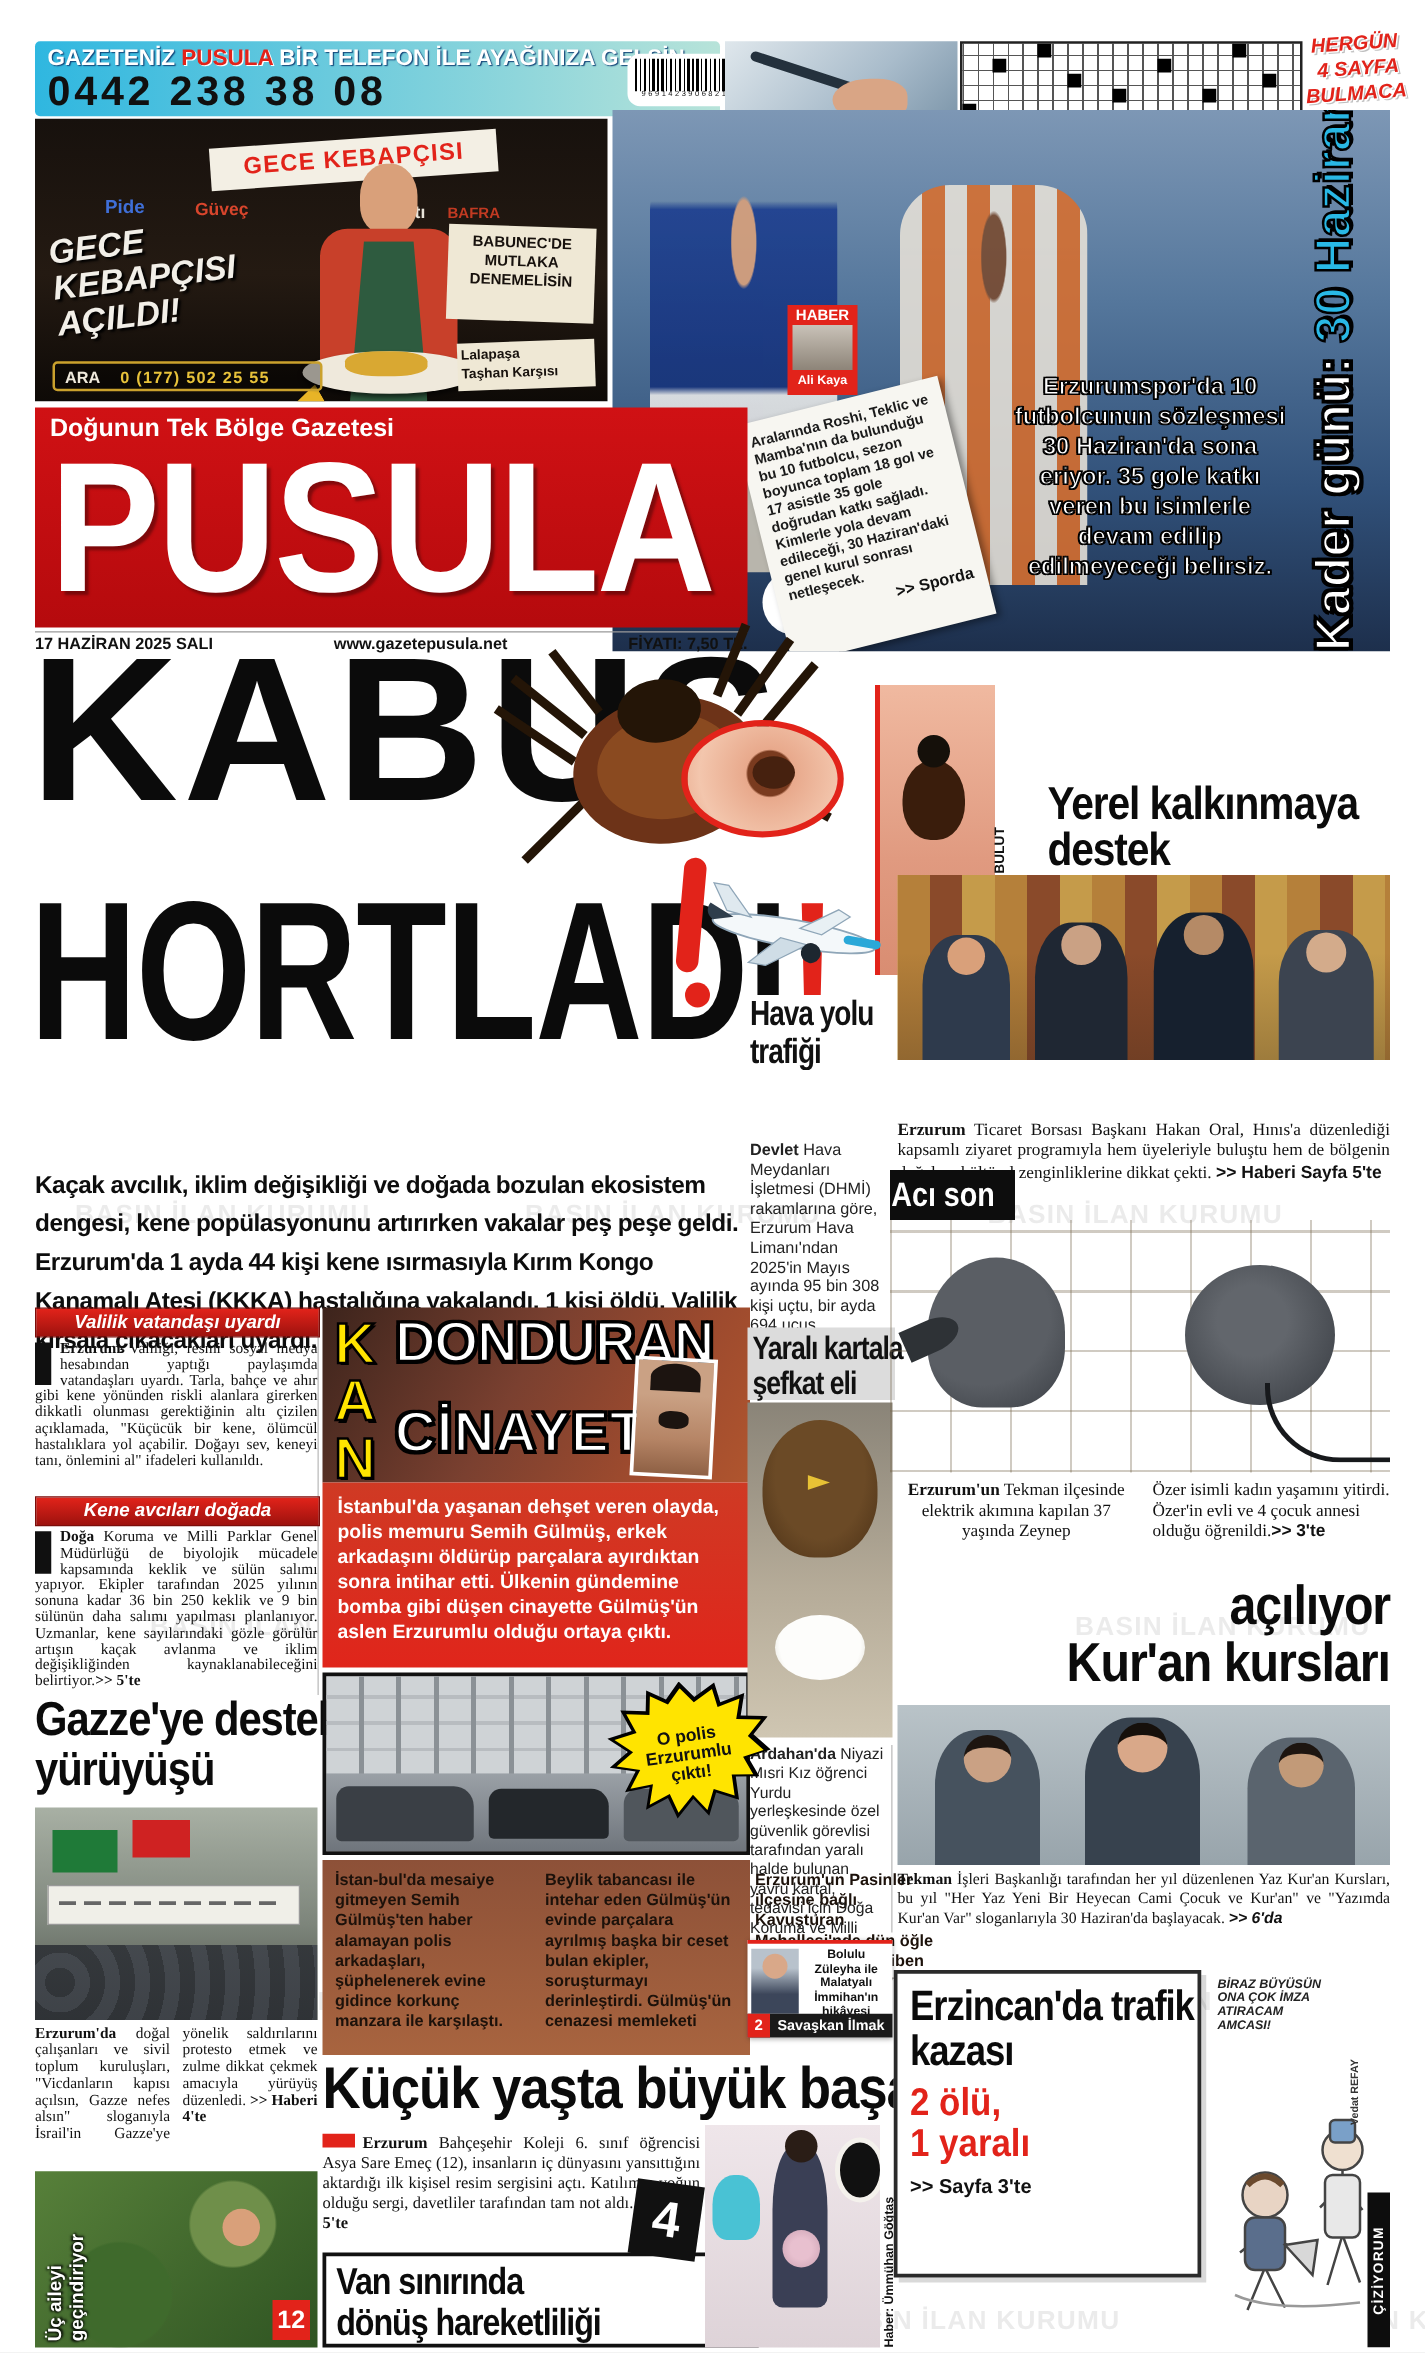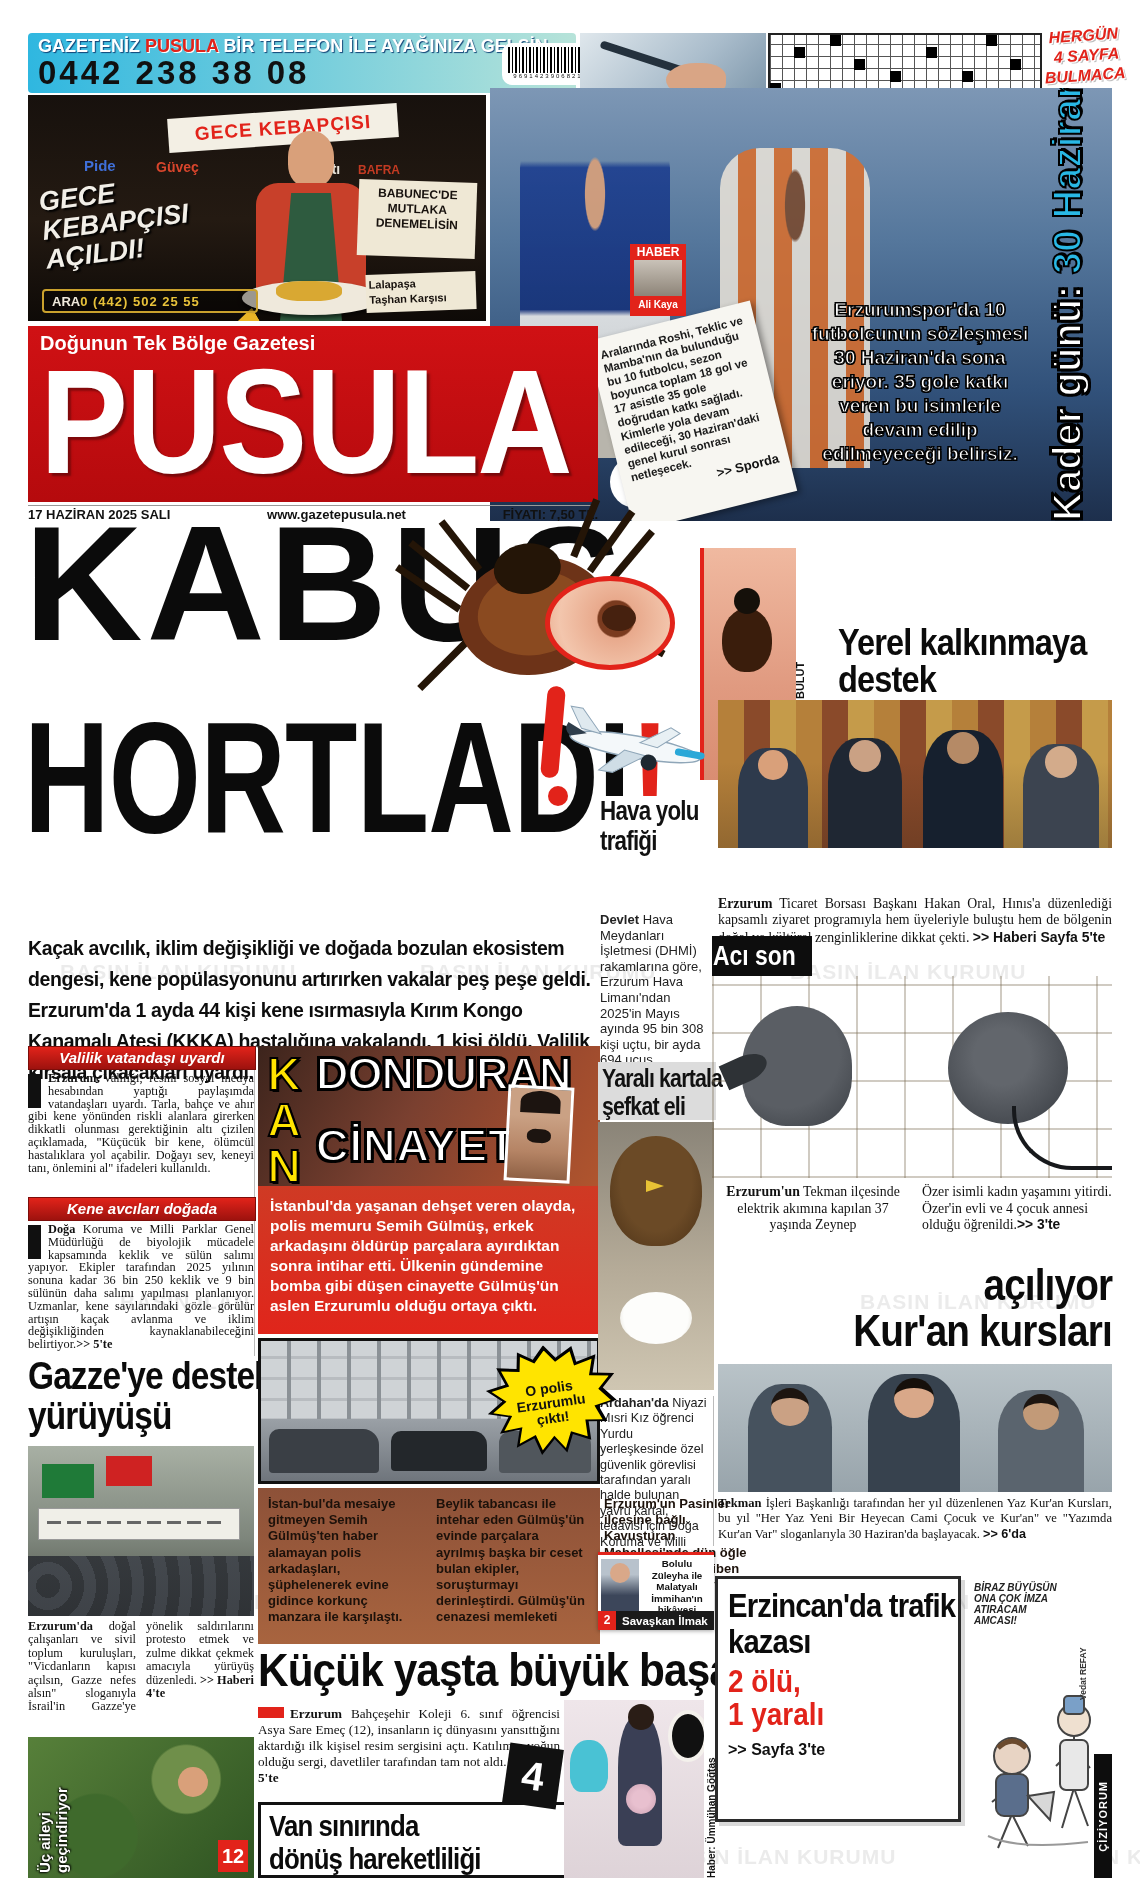--- a/index.html
+++ b/index.html
@@ -103,23 +103,23 @@
       <div class="abs" style="left:40px;top:150px;width:66px;height:20px;background:#d9a832;border-radius:40%;"></div>
     </div>
     <div class="abs" style="left:330px;top:86px;width:118px;height:76px;background:#efe8d5;transform:rotate(2deg);padding:6px;box-sizing:border-box;
                 color:#17110d;font-weight:900;font-size:12px;line-height:15px;text-align:center;">BABUNEC'DE MUTLAKA DENEMELİSİN</div>
     <div class="abs" style="left:338px;top:178px;width:110px;height:38px;background:#efe8d5;transform:rotate(-2deg);padding:3px;box-sizing:border-box;
                 color:#17110d;font-weight:900;font-size:11px;line-height:15px;text-align:left;">
       <div>Lalapaşa</div>
       <div>Taşhan Karşısı</div>
     </div>
     <div class="abs" style="left:14px;top:194px;width:216px;height:24px;border:2px solid #caa12d;border-radius:4px;background:rgba(0,0,0,.35);
-                display:flex;align-items:center;padding:0 8px;box-sizing:border-box;">
+                display:flex;align-items:center;gap:16px;padding:0 8px;box-sizing:border-box;">
       <span style="color:#efe9dc;font-weight:900;font-size:13px;">ARA</span>
-      <span style="color:#e8c23a;font-weight:900;font-size:13px;letter-spacing:1px;">0 (442) 502 25 55</span>
+      <span style="color:#e8c23a;font-weight:900;font-size:13px;letter-spacing:1px;">0 (177) 502 25 55</span>
     </div>
   </div>
 
   <div class="abs" style="left:490px;top:88px;width:622px;height:433px;background:linear-gradient(180deg,#7d97b5 0%,#55779c 35%,#31517a 70%,#1d2f4c 100%);overflow:hidden;">
     <div class="abs" style="left:30px;top:40px;width:150px;height:330px;background:radial-gradient(ellipse at 50% 20%,#d9a07a 0 9%,transparent 10%),linear-gradient(180deg,transparent 10%,#1d3f8f 12%,#16327a 55%,#e8e8e8 57%,#dcdcdc 75%,#c8c2b4 76%);border-radius:40px 40px 0 0;opacity:.9;"></div>
     <div class="abs" style="left:230px;top:60px;width:150px;height:320px;background:radial-gradient(ellipse at 50% 18%,#7a4a2e 0 9%,transparent 10%),repeating-linear-gradient(90deg,#e8e2d8 0 18px,#d96f2e 18px 36px);border-radius:40px 40px 0 0;opacity:.88;"></div>
     <div class="abs" style="left:120px;top:368px;width:52px;height:52px;background:radial-gradient(circle at 35% 35%,#fff 0 55%,#cdd4d8 100%);border-radius:50%;"></div>
 
     <div class="abs" style="left:140px;top:156px;width:56px;height:72px;background:#e2231a;text-align:center;">
       <div style="color:#fff;font-weight:900;font-size:12px;line-height:16px;">HABER</div>
@@ -379,21 +379,21 @@
       </div>
     <div class="abs" style="left:150px;top:10px;width:92px;height:118px;background:#37424e;border-radius:40% 40% 0 0;">
         <div style="width:40px;height:40px;background:#d9a889;border-radius:50%;margin:4px auto;border-top:10px solid #16100b;box-sizing:border-box;"></div>
       </div>
     <div class="abs" style="left:280px;top:26px;width:86px;height:102px;background:#5a646e;border-radius:40% 40% 0 0;">
         <div style="width:36px;height:36px;background:#c29a78;border-radius:50%;margin:4px auto;border-top:9px solid #1d1510;box-sizing:border-box;"></div>
       </div>
   </div>
   <div class="abs serif j" style="left:718px;top:1496px;width:394px;height:66px;font-size:12.6px;line-height:15.4px;">
     <span class="b">Tekman</span> <span>İşleri Başkanlığı tarafından her yıl düzenlenen Yaz Kur'an Kursları, bu yıl "Her Yaz Yeni Bir Heyecan Cami Çocuk ve Kur'an" ve "Yazımda Kur'an Var" sloganlarıyla 30 Haziran'da başlayacak.</span>
-    <span class="more" style="font-family:'Liberation Sans',sans-serif;">&gt;&gt; 6'da</span>
+    <span class="more" style="font-family:'Liberation Sans',sans-serif;font-style:italic;">&gt;&gt; 6'da</span>
   </div>
 
   <div class="abs" style="left:715px;top:1576px;width:246px;height:246px;border:3px solid #2a2a2a;background:#fff;box-sizing:border-box;padding:8px 10px;box-shadow:4px 4px 0 rgba(0,0,0,.15);">
     <div class="hl" style="font-size:34px;line-height:36px;">
       <span class="sx" style="transform:scaleX(.86);"><span>Erzincan'da trafik</span></span><br>
       <span class="sx" style="transform:scaleX(.86);"><span>kazası</span></span>
     </div>
     <div style="color:#e2231a;font-weight:900;font-size:31px;line-height:33px;margin-top:6px;">
       <span class="sx" style="transform:scaleX(.9);color:#e2231a;"><span>2 ölü,</span></span><br>
       <span class="sx" style="transform:scaleX(.9);color:#e2231a;"><span>1 yaralı</span></span>

